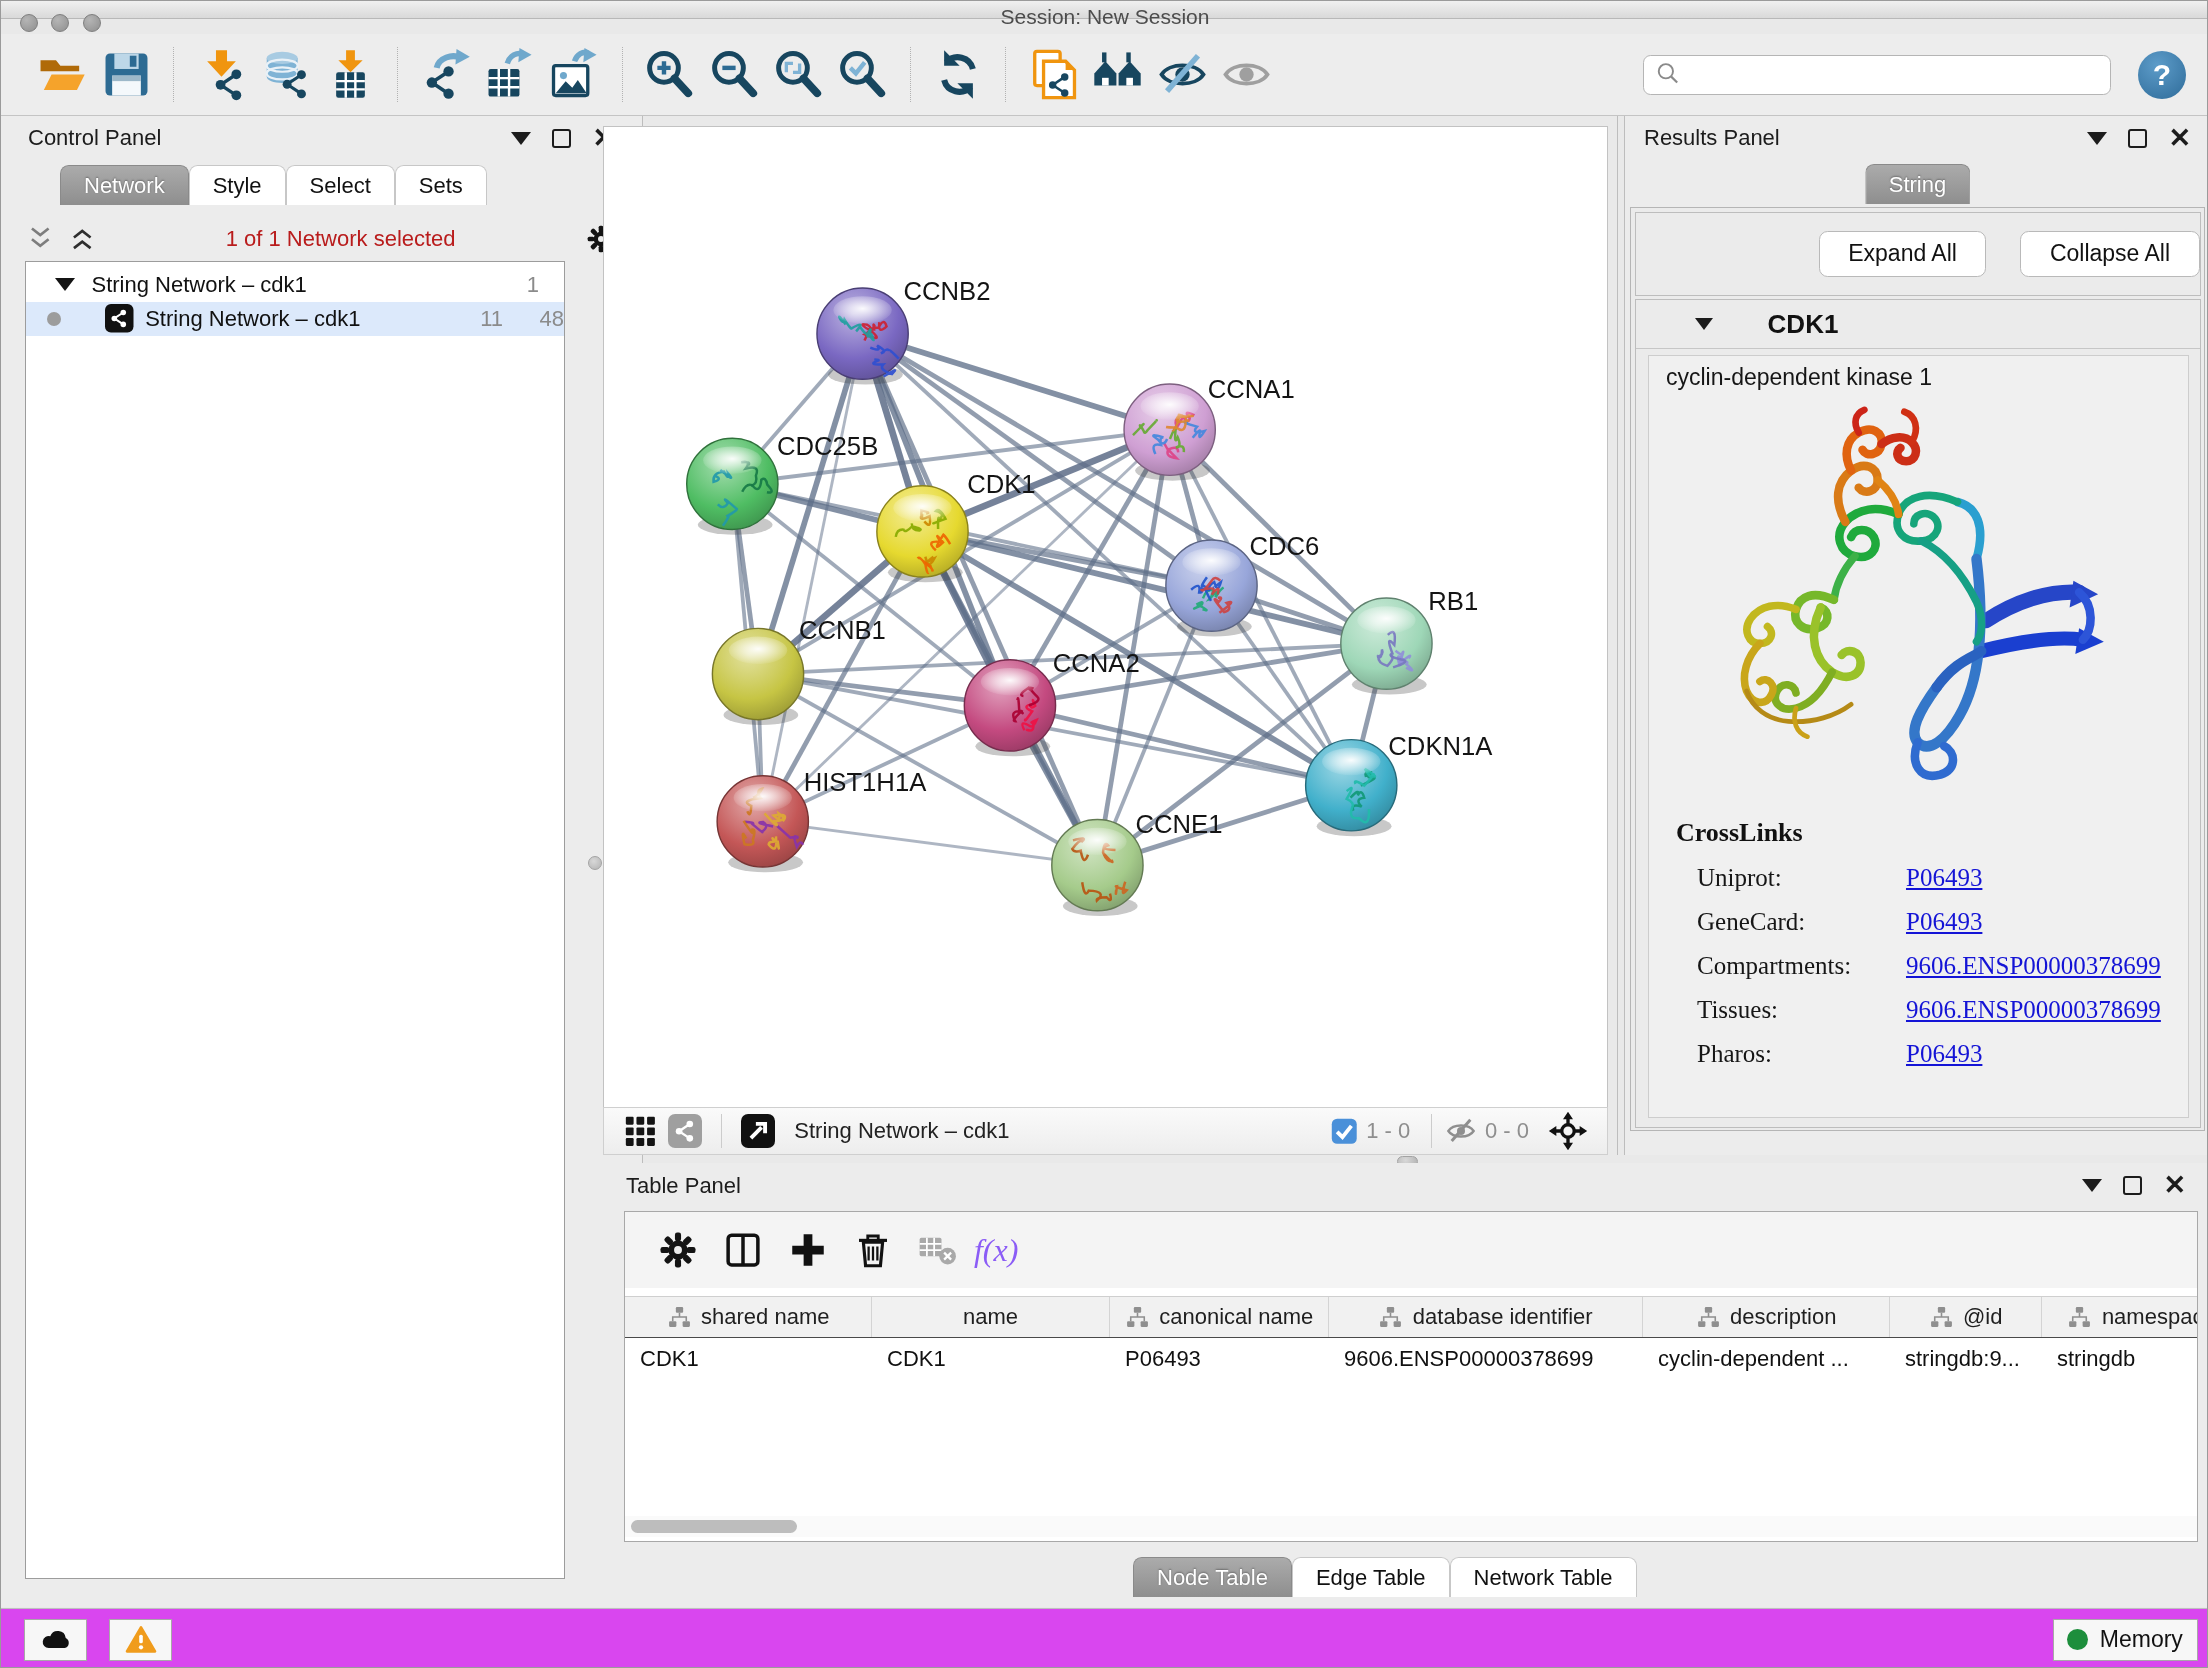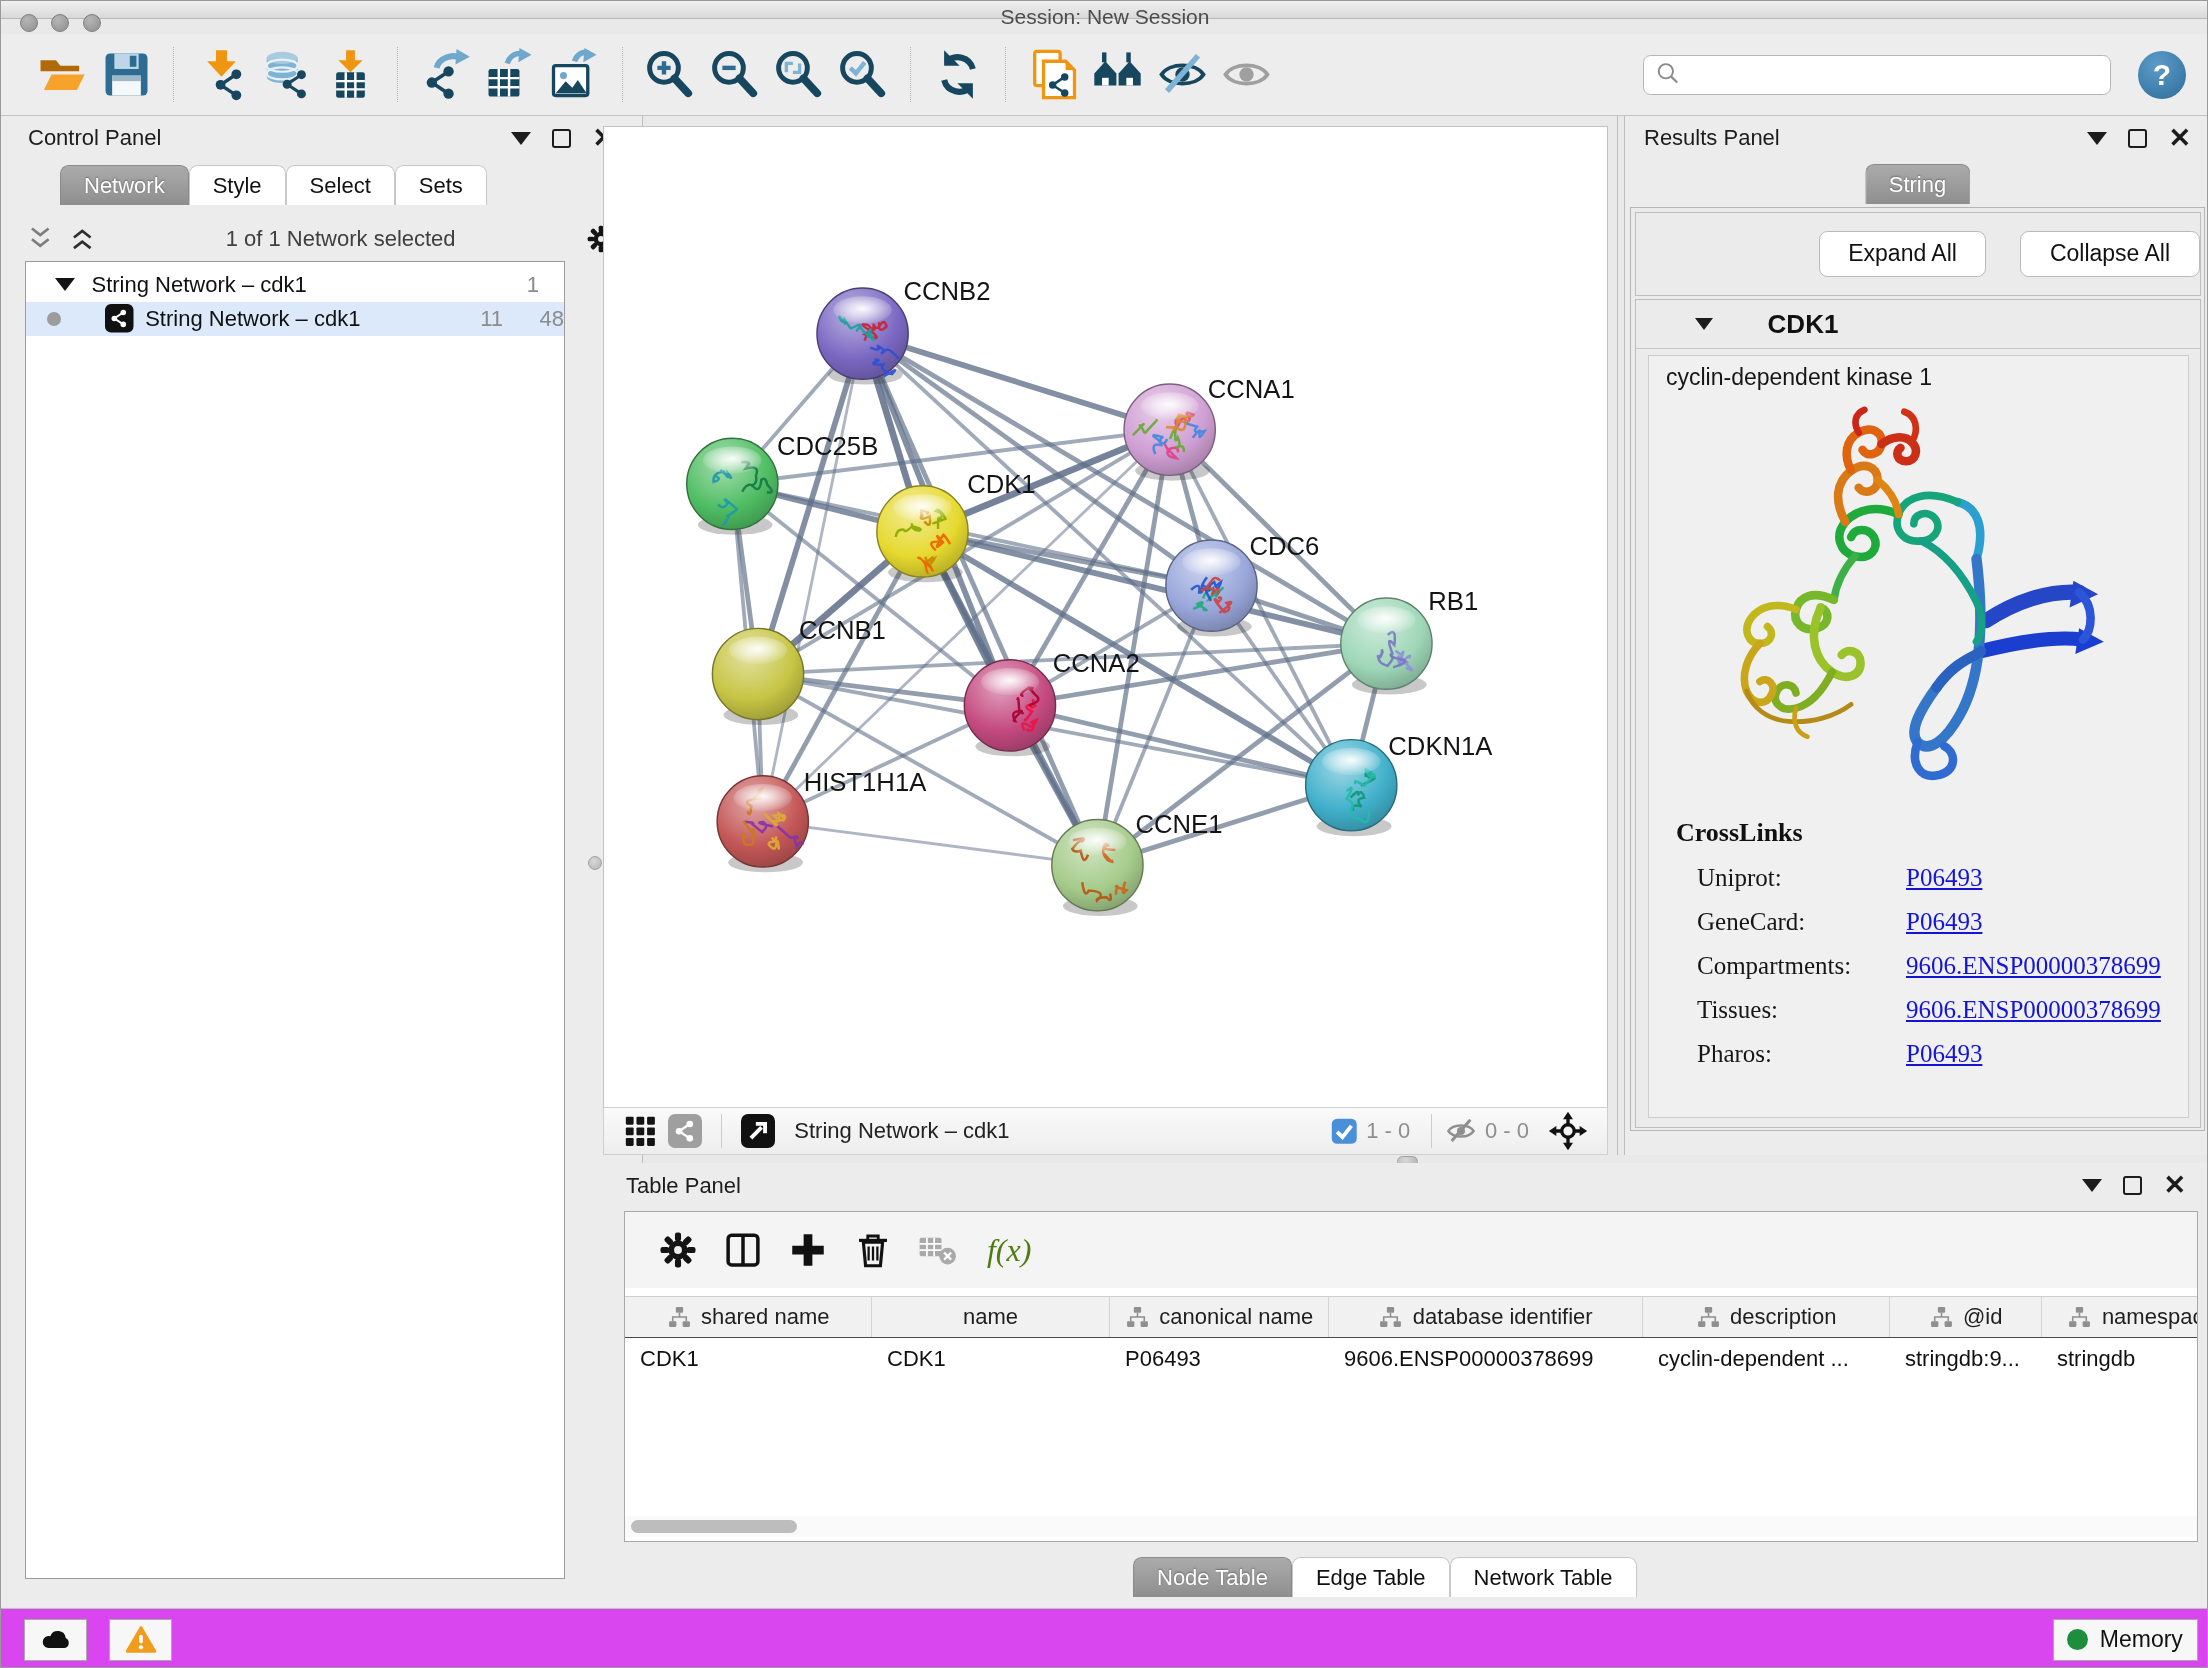--- a/index.html
+++ b/index.html
@@ -32,21 +32,21 @@
 
   .tab { background:#fff; border:1px solid #c7c7c7; padding:6.7px 23px; font-size:22px; color:#111; border-radius:8.6px 8.6px 0 0; border-bottom:none; }
   .tab.selected { background:linear-gradient(#ababab,#8e8e8e); color:#fff; text-shadow:0 -1px 1.9px rgba(0,0,0,.35); border-color:#8a8a8a; }
 
   
   #control-panel { left:0; top:115px; width:642px; height:1491px; background:#ececec; border-right:1px solid #bdbdbd; }
   #cp-head { position:absolute; left:0; top:0; width:100%; height:44px; display:flex; align-items:center; padding:0 27px; }
   #cp-tabs { position:absolute; left:59px; top:49px; display:flex; }
   #cp-status { position:absolute; left:0; top:101px; width:100%; height:44px; display:flex; align-items:center; padding:0 25px; }
   #cp-status .icon { width:28.5px; height:28.5px; }
-  #cp-status-label { flex:1; text-align:center; font-size:22px; color:#404040; }
+  #cp-status-label { flex:1; text-align:center; font-size:22px; color:#b91c1c; }
   #net-tree { position:absolute; left:24px; top:145px; width:540px; height:1318px; background:#fff; border:1px solid #9c9c9c; }
   .tree-row { position:relative; width:100%; height:34px; display:flex; align-items:center; font-size:22px; color:#111; }
   .tree-row.selected { background:#dce9fb; }
   .tree-count { color:#8b8b8b; }
 
   
   #net-canvas { left:602px; top:125px; width:1005px; height:982px; background:#fff; border:1px solid #c2c2c2; }
   #net-navbar { left:602px; top:1106px; width:1005px; height:48px; background:linear-gradient(#fafafa,#ededed); border:1px solid #cfcfcf; display:flex; align-items:center; padding:0 13.3px; }
   .nb-sep { width:0; height:34px; border-left:1px solid #cccccc; margin:0 13.3px; }
   .nb-icon { width:34px; height:34px; margin:0 5.7px; background:none; border:none; }
@@ -76,21 +76,21 @@
   .xrow { display:flex; height:44px; align-items:center; font-family:"Liberation Serif",serif; font-size:25px; }
   .xrow .xlabel { width:209px; color:#161616; }
   .xrow a { color:#1414d6; text-decoration:underline; }
 
   
   #table-panel { left:602px; top:1162px; width:1606px; height:444px; background:#ececec; }
   #tp-head { position:absolute; left:0; top:1.9px; width:100%; height:42px; display:flex; align-items:center; padding:0 23px; }
   #tbl-box { position:absolute; left:21px; top:48px; width:1574px; height:331px; background:#fff; border:1px solid #a8a8a8; overflow:hidden; }
   #tbl-toolbar { position:absolute; left:0; top:0; width:100%; height:76px; background:#f4f4f4; display:flex; align-items:center; padding-left:21px; }
   #tbl-toolbar .tbtn { width:42px; height:42px; margin:0 11.4px; }
-  #tbl-fx { font-family:"Liberation Serif",serif; font-style:italic; font-size:32px; color:#4d7c0f; margin-left:17px; }
+  #tbl-fx { font-family:"Liberation Serif",serif; font-style:italic; font-size:32px; color:#8b5cf6; margin-left:4px; }
   #tbl-head { position:absolute; left:0; top:84px; width:1617px; height:42px; background:#f1f1f1; border-top:1px solid #cfcfcf; border-bottom:1.9px solid #4a4a4a; display:flex; }
   .th { display:flex; align-items:center; justify-content:center; gap:9.5px; font-size:22px; color:#1f1f1f; border-right:1px solid #d4d4d4; height:100%; }
   .th .icon { width:25px; height:25px; }
   #tbl-row { position:absolute; left:0; top:127px; width:1617px; height:40px; display:flex; }
   .td { font-size:22px; color:#111; padding-left:15px; display:flex; align-items:center; height:100%; }
   #tbl-hscroll { position:absolute; left:0; bottom:3.8px; width:100%; height:21px; background:#fafafa; }
   #tbl-thumb { position:absolute; left:5.7px; top:3.8px; width:166px; height:13.3px; border-radius:6.7px; background:#bdbdbd; }
   #tp-tabs { position:absolute; left:530px; top:394px; display:flex; }
 
   

